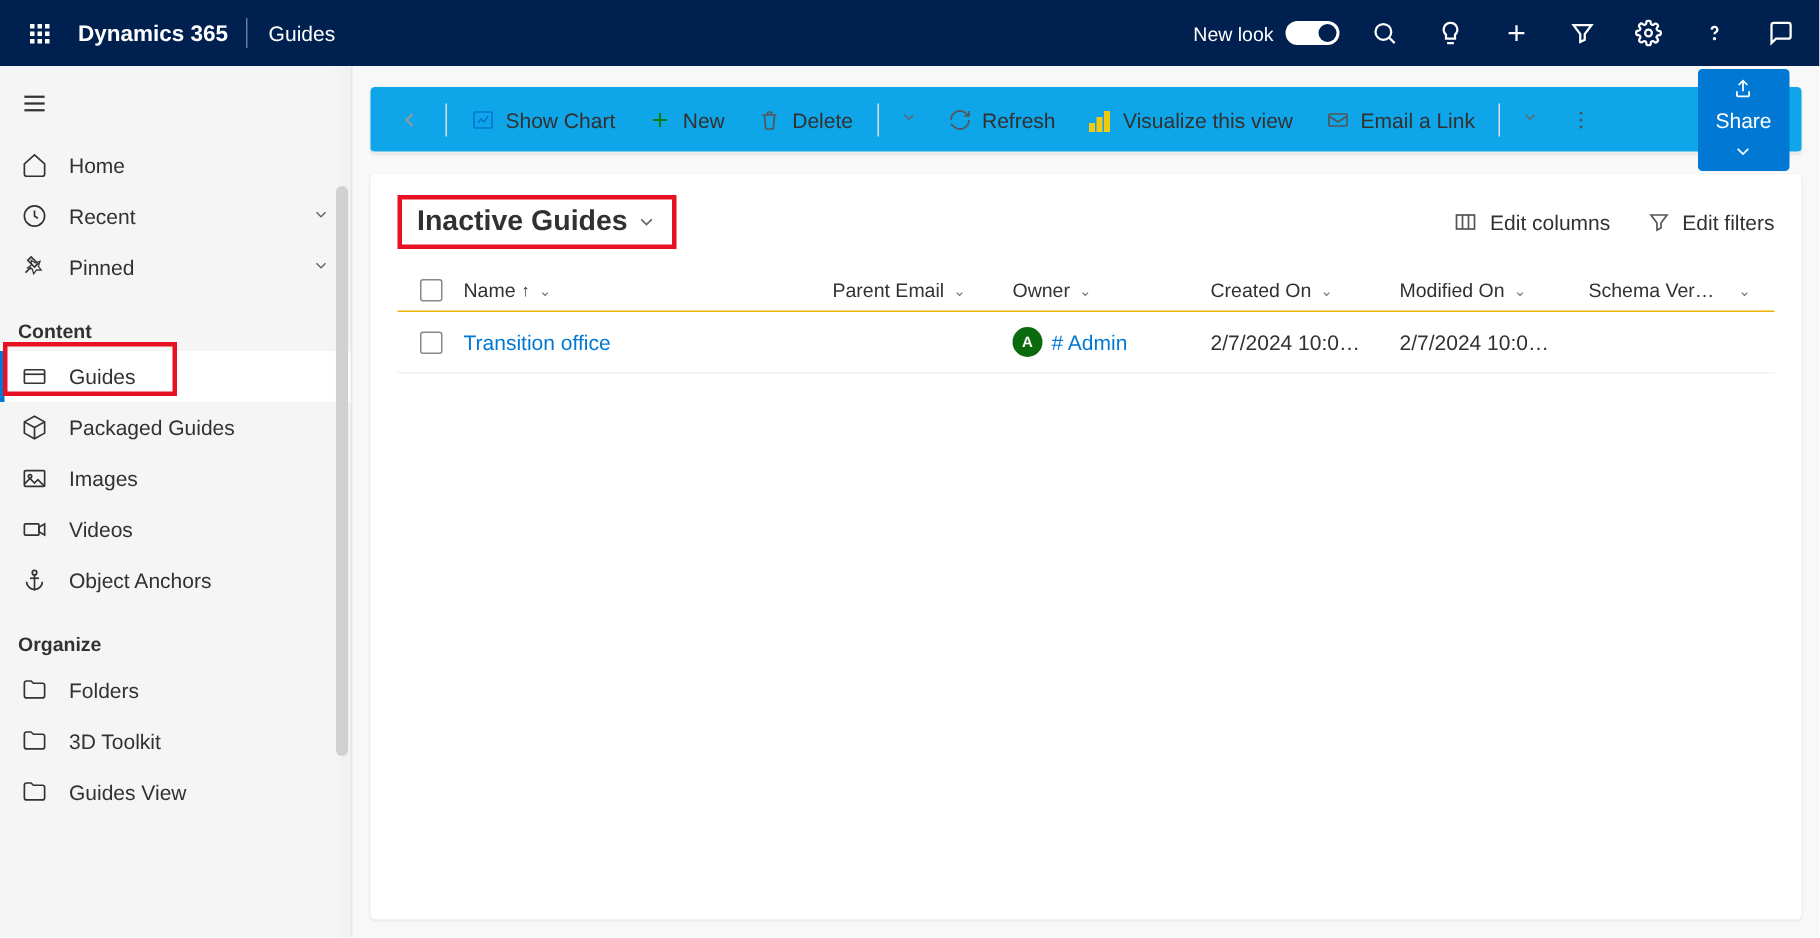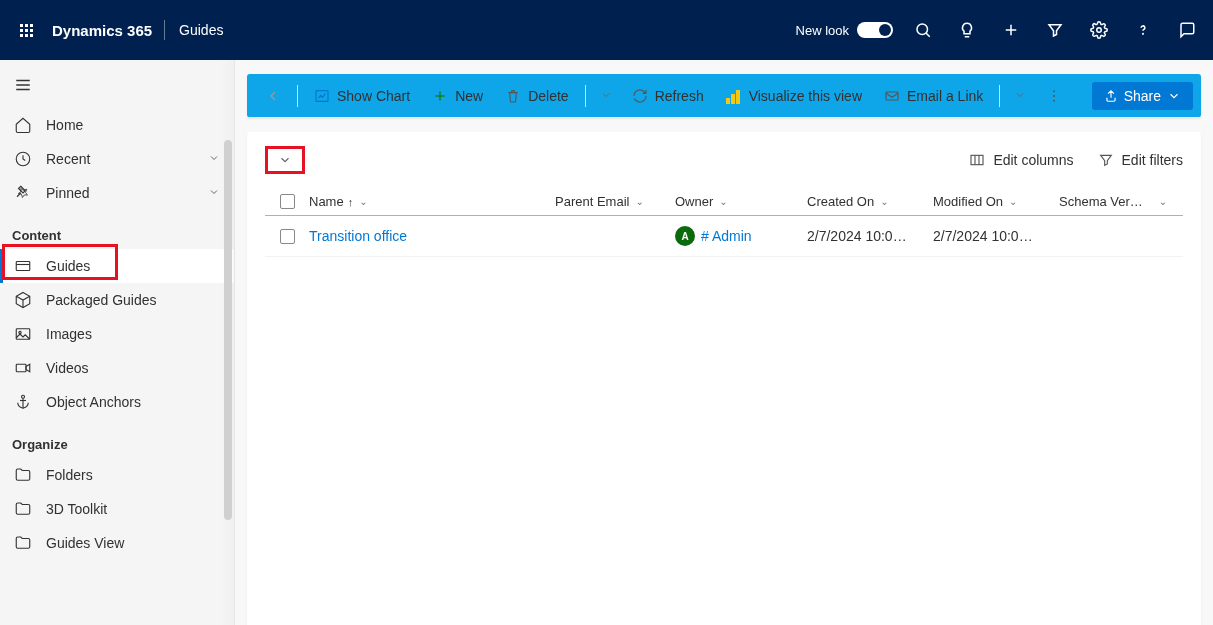--- a/index.html
+++ b/index.html
@@ -1,19 +1,19 @@
 <!DOCTYPE html>
 <html><head>
   <meta charset="utf-8">
   <style>
     * { box-sizing: border-box; margin: 0; padding: 0; font-family: "Segoe UI", -apple-system, sans-serif; }
     body { width: 1213px; height: 625px; overflow: hidden; background: #fff; }
 
     
-    .topnav { height: 60px; background: #002050; display: flex; align-items: center; color: #fff; padding: 0 4px; }
+    .topnav { height: 44px; background: #002050; display: flex; align-items: center; color: #fff; padding: 0 4px; }
     .topnav-left { display: flex; align-items: center; gap: 0; }
     .waffle { width: 44px; height: 44px; display: flex; align-items: center; justify-content: center; }
     .waffle-grid { display: grid; grid-template-columns: repeat(3, 3px); grid-template-rows: repeat(3, 3px); gap: 2px; }
     .waffle-grid span { background: #fff; width: 3px; height: 3px; }
     .brand { font-size: 15px; font-weight: 600; padding: 0 12px 0 4px; }
     .divider-v { width: 1px; height: 20px; background: rgba(255,255,255,0.4); }
     .app-name { font-size: 14px; padding: 0 14px; }
     .topnav-right { margin-left: auto; display: flex; align-items: center; gap: 0; }
     .newlook { display: flex; align-items: center; gap: 8px; font-size: 13px; padding: 0 8px; }
     .toggle { width: 36px; height: 16px; border-radius: 8px; background: #fff; position: relative; }
@@ -38,21 +38,21 @@
     .highlight-guides { position: absolute; left: 2px; top: 184px; width: 116px; height: 36px; border: 3px solid #e81123; pointer-events: none; }
 
     
     .content { flex: 1; background: #f8f8f8; display: flex; flex-direction: column; }
     .cmdbar { height: 44px; background: #0ea5e9; border-bottom: 1px solid #eee; display: flex; align-items: center; padding: 0 8px; margin: 14px 12px 0 12px; gap: 2px; border-radius: 3px; box-shadow: 0 1px 2px rgba(0,0,0,0.08); }
     .cmd-btn { display: flex; align-items: center; gap: 7px; padding: 6px 10px; font-size: 14px; color: #323130; background: transparent; border: none; cursor: pointer; }
     .cmd-btn svg { width: 16px; height: 16px; }
     .cmd-sep { width: 1px; height: 22px; background: #e0e0e0; margin: 0 4px; }
     .cmd-chev { padding: 6px 8px; color: #666; }
     .cmd-spacer { flex: 1; }
-    .share-btn { background: #0078d4; color: #fff; border-radius: 3px; display: flex; align-items: center; gap: 6px; padding: 6px 12px; font-size: 14px; border: none; }
+    .share-btn { background: #0078d4; color: #fff; border-radius: 3px; display: flex; align-items: center; gap: 6px; padding: 6px 12px; font-size: 14px; border: none; flex-direction: column; }
     .share-btn svg { width: 14px; height: 14px; }
     .more-btn { padding: 6px 10px; }
 
     .view-panel { background: #fff; margin: 14px 12px 12px; border-radius: 3px; box-shadow: 0 1px 2px rgba(0,0,0,0.08); flex: 1; padding: 0; }
     .view-header { display: flex; align-items: center; padding: 14px 18px 6px; gap: 16px; }
     .view-title-wrap { display: inline-flex; align-items: center; gap: 6px; padding: 4px 10px; border: 3px solid #e81123; }
     .view-title { font-size: 19px; font-weight: 600; color: #323130; }
     .view-header-right { margin-left: auto; display: flex; align-items: center; gap: 24px; }
     .hdr-action { display: flex; align-items: center; gap: 8px; font-size: 14px; color: #323130; cursor: pointer; }
     .search-box { display: flex; align-items: center; gap: 8px; border: 1px solid #666; border-radius: 3px; padding: 5px 10px; width: 186px; }
@@ -351,20 +351,21 @@
         <span>Share</span>
         <svg width="10" height="10" viewBox="0 0 24 24" fill="none" stroke="currentColor" stroke-width="2">
             <polyline points="6 9 12 15 18 9"></polyline>
           </svg>
       </button>
     </div>
 
     <div class="view-panel">
       <div class="view-header">
         <div class="view-title-wrap">
+          <span class="view-title">Inactive Guides</span>
           <svg width="14" height="14" viewBox="0 0 24 24" fill="none" stroke="#666" stroke-width="2">
               <polyline points="6 9 12 15 18 9"></polyline>
             </svg>
         </div>
         <div class="view-header-right">
           <div class="hdr-action">
             <svg width="16" height="16" viewBox="0 0 24 24" fill="none" stroke="#555" stroke-width="1.7">
                 <rect x="3" y="5" width="18" height="14"></rect>
                 <line x1="9" y1="5" x2="9" y2="19"></line>
                 <line x1="15" y1="5" x2="15" y2="19"></line>

